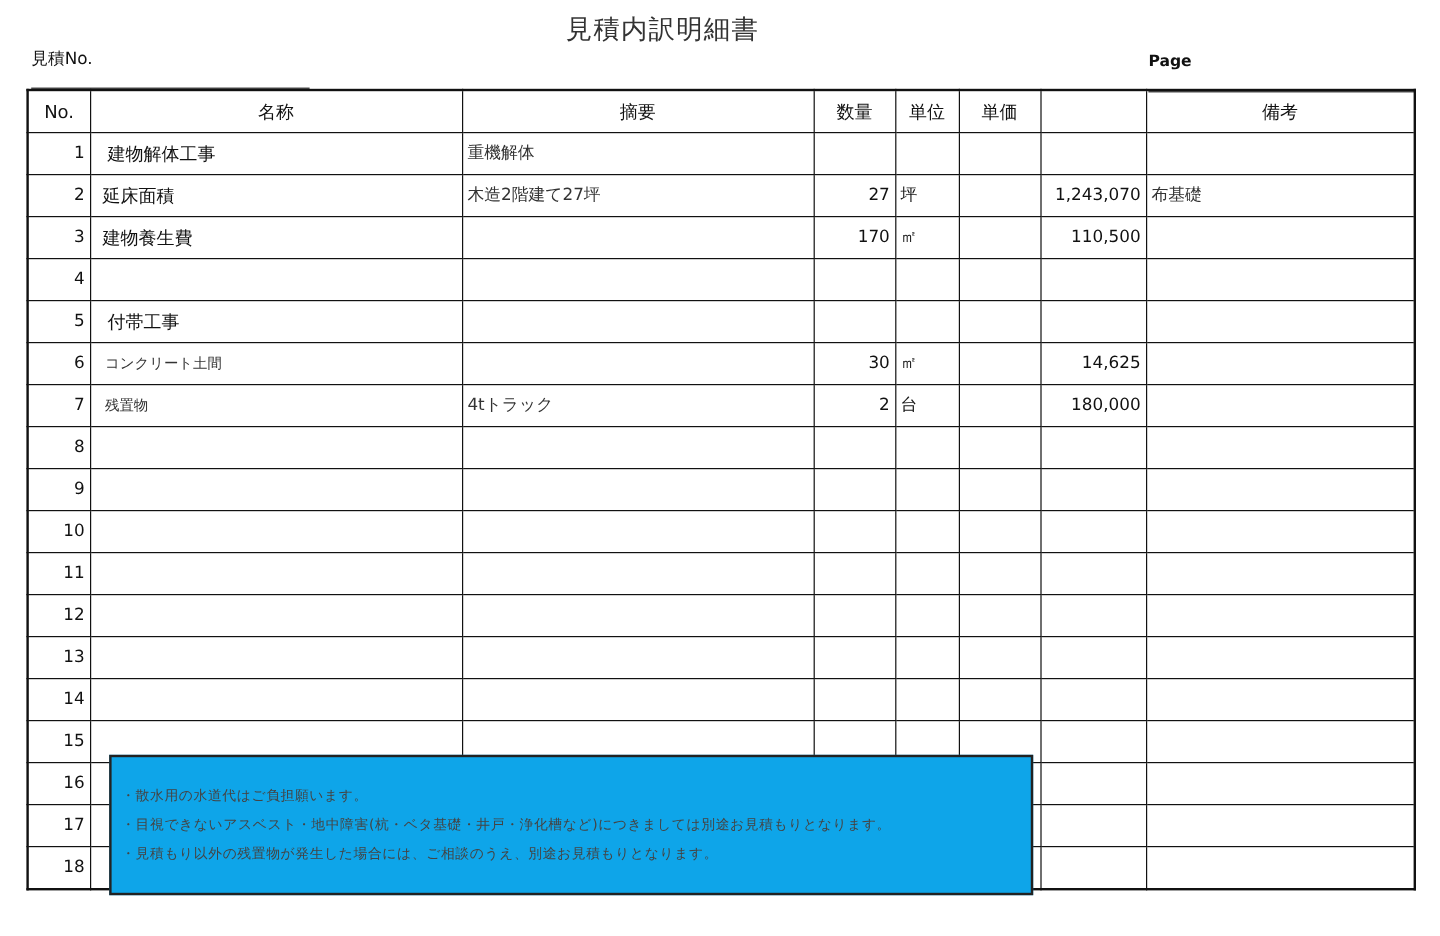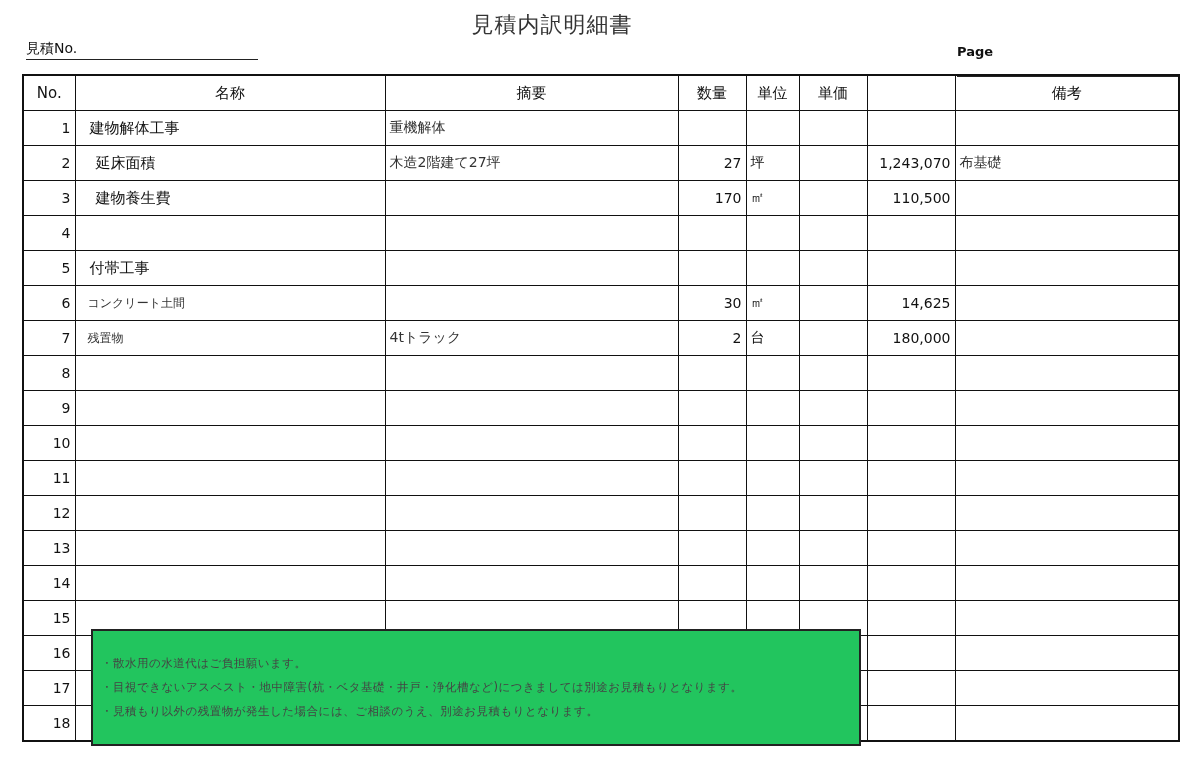--- a/index.html
+++ b/index.html
@@ -1,37 +1,37 @@
 <!DOCTYPE html>
 <html><head>
 <meta charset="utf-8">
 <style>
   html, body { margin: 0; padding: 0; background: #ffffff; }
   body { width: 1200px; height: 780px; position: relative; overflow: hidden;
          font-family: "DejaVu Sans", "Liberation Sans", sans-serif; color: #111; }
   .title { position: absolute; left: 0; width: 1104px; top: 10px; text-align: center;
            font-family: "DejaVu Serif", "Liberation Serif", serif; font-size: 22px; color: #333; letter-spacing: 1px; }
   .est-no { position: absolute; left: 26px; top: 40px; width: 232px; border-bottom: 1.5px solid #222;
-            font-size: 14px; padding-bottom: 1px; }
+            font-size: 14px; padding-bottom: 15px; }
   .page-label { position: absolute; left: 957px; top: 44px; width: 222px; border-bottom: 1.5px solid #222;
                 font-size: 13px; font-weight: bold; padding-bottom: 17px; }
   table.grid { position: absolute; left: 22px; top: 74px; border-collapse: collapse; table-layout: fixed;
                width: 1156px; border: 2px solid #111; }
   table.grid th, table.grid td { border: 1.5px solid #111; padding: 0 4px; height: 34px;
                font-size: 14px; white-space: nowrap; overflow: hidden; }
   table.grid th { font-weight: normal; text-align: center; height: 34px; font-size: 15px; }
   td.no { text-align: right; padding-right: 3px; font-size: 14px; }
   td.num { text-align: right; }
   td.name.lvl0 { font-size: 15px; padding-left: 14px; }
-  td.name.lvl1 { font-size: 15px; padding-left: 20px; }
+  td.name.lvl1 { font-size: 15px; padding-left: 10px; }
   td.name.lvl2 { font-size: 12px; padding-left: 12px; color: #333; }
   td.small { font-size: 12px; color: #333; }
   td.unit { font-size: 14px; padding-left: 3px; }
   .notes { position: absolute; left: 91px; top: 629px; width: 766px; height: 113px;
-           border: 2px solid #222; background: #22c55e; }
+           border: 2px solid #222; background: #0ea5e9; }
   .notes .line { font-size: 11.5px; color: #444; margin-left: 8px; height: 24px; line-height: 24px; letter-spacing: 0.5px; }
   .notes .first { margin-top: 20px; }
 </style>
 </head>
 <body>
 
 <div class="title">見積内訳明細書</div>
 <div class="est-no">
   <span>見積No.</span>
   <span></span>

